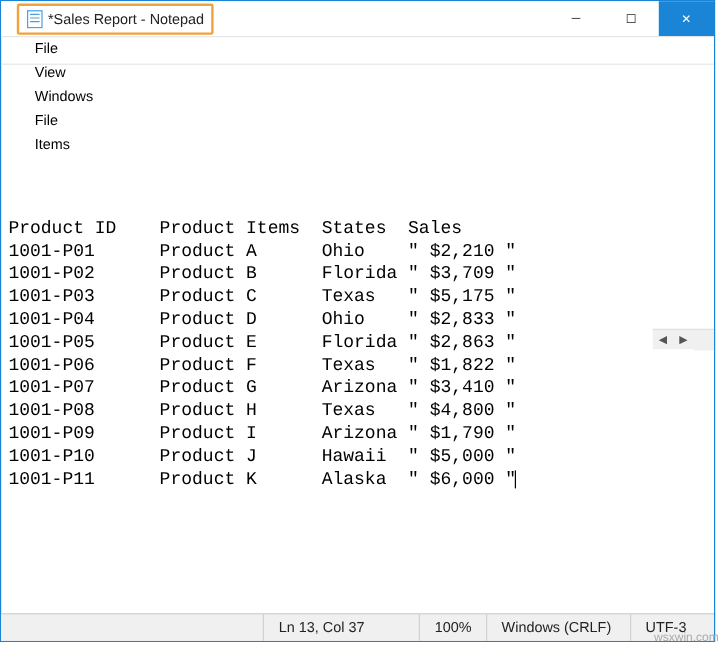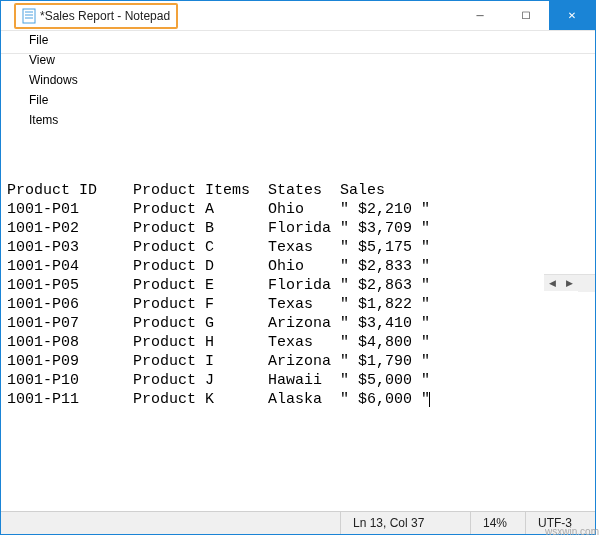--- a/index.html
+++ b/index.html
@@ -217,18 +217,19 @@
       <div class="arrow">◀</div>
       <div class="track"></div>
       <div class="arrow">▶</div>
       <div class="corner"></div>
     </div>
   </div>
 
   <div class="statusbar">
     <div class="spacer"></div>
     <div class="cell" style="min-width:130px">Ln 13, Col 37</div>
-    <div class="cell" style="min-width:55px">14%</div>
+    <div class="cell" style="min-width:55px">100%</div>
+    <div class="cell" style="min-width:120px">Windows (CRLF)</div>
     <div class="cell" style="min-width:70px">UTF-3</div>
   </div>
 </div>
 
 <div class="watermark">wsxwin.com</div>
 
 </body></html>

